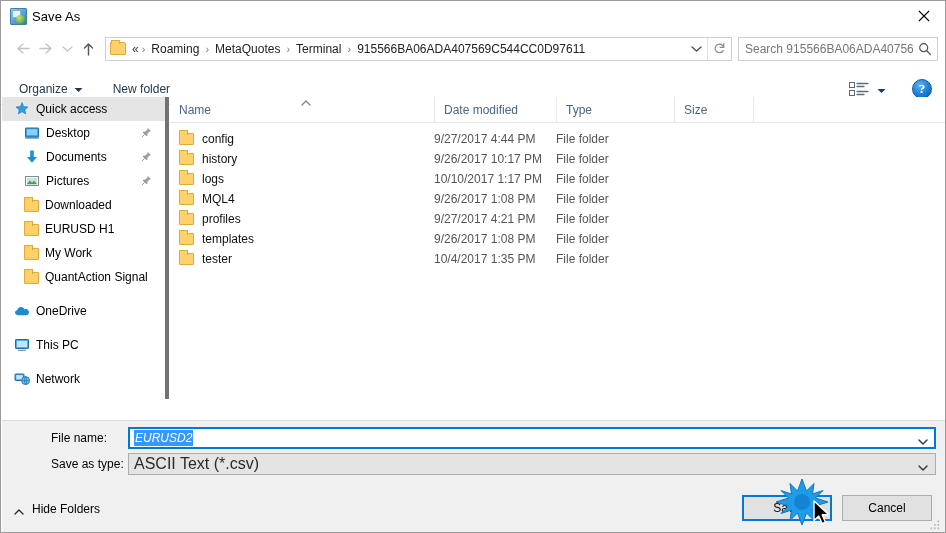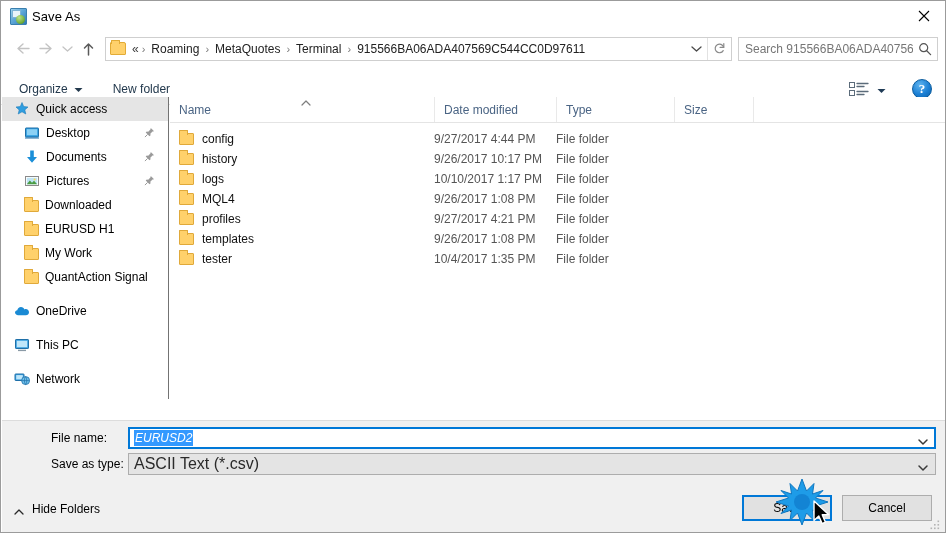--- a/index.html
+++ b/index.html
@@ -126,21 +126,21 @@
     width: 20px; height: 20px; border-radius: 50%; margin: 0 15px 0 22px;
     background: radial-gradient(circle at 38% 28%, #5fb4ef 0%, #1b7fd4 55%, #0a5fa8 100%);
     border: 1px solid #0a5c9e;
     color:#fff; font-size: 13px; font-weight: bold; line-height: 18px; text-align:center;
     font-family: "Liberation Serif", serif;
   }
 
   
   #sidebar {
     position: absolute; left: 1px; top: 96px; width: 167px; height: 302px;
-    background: #ffffff; border-right: 1px solid #737373;
+    background: #ffffff; border-right: 4px solid #737373;
     overflow: hidden;
   }
   .side-item {
     height: 24px; display: flex; align-items: center; position: relative;
     font-size: 12px; color: #000;
   }
   .side-item.selected { background: #e5e5e5; }
   .side-ico { width: 16px; height: 16px; margin-right: 6px; flex: 0 0 auto; position: relative; }
   .side-label { white-space: nowrap; overflow: hidden; }
   .side-pin {

